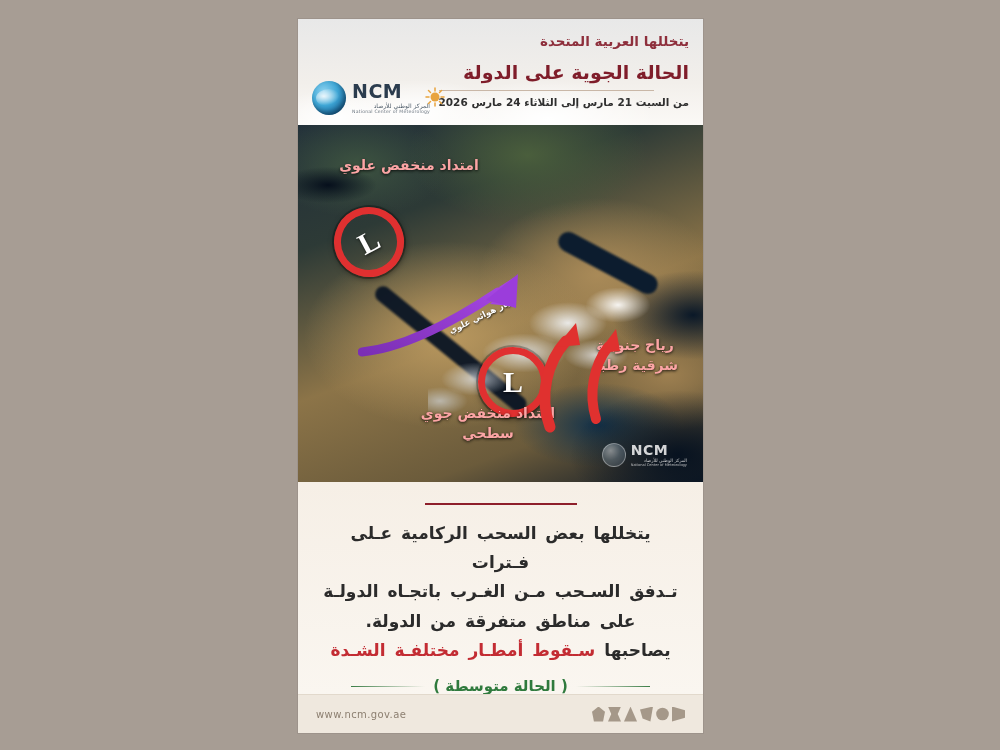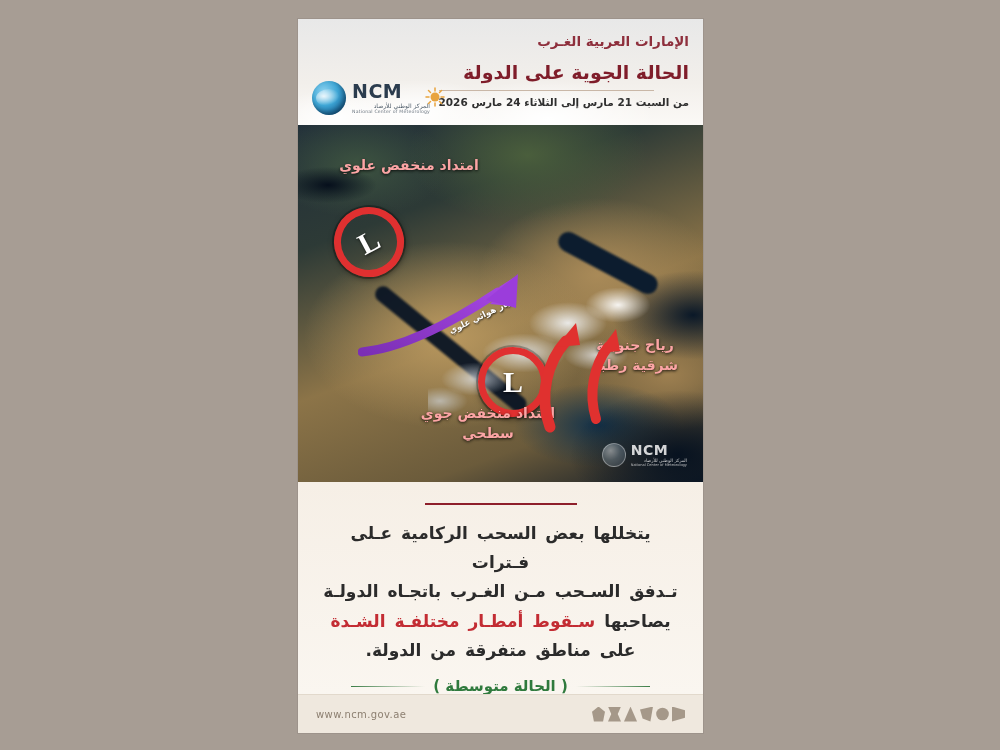--- a/index.html
+++ b/index.html
@@ -365,21 +365,21 @@
 </head>
 <body>
 
 <div id="poster">
 
   <div class="header">
     <div class="header-clouds"></div>
     <div class="header-inner">
 
       <div class="title-block">
-        <div class="title-line1">الإمارات العربية الغـرب</div>
+        <div class="title-line1">يتخللها العربية المتحدة</div>
         <div class="title-line2">الحالة الجوية على الدولة</div>
         <div class="title-divider"></div>
         <div class="title-range">من السبت 21 مارس إلى الثلاثاء 24 مارس 2026</div>
       </div>
 
       <div class="brand">
         <div class="brand-globe"></div>
         <div class="brand-text">
           <div class="brand-ncm">NCM</div>
           <div class="brand-ar">المركز الوطني للأرصاد</div>
@@ -449,25 +449,25 @@
       </div>
     </div>
   </div>
 
   <div class="forecast">
     <div class="forecast-underline"></div>
 
     <div class="forecast-body">
       <div>يتخللها بعض السحب الركامية عـلى فـترات</div>
       <div>تـدفق السـحب مـن الغـرب باتجـاه الدولـة</div>
+      <div>على مناطق متفرقة من الدولة.</div>
       <div>
         <span>يصاحبها</span>
         <span class="hl-red">سـقوط أمطـار مختلفـة الشـدة</span>
       </div>
-      <div>على مناطق متفرقة من الدولة.</div>
     </div>
 
     <div class="status-line">
       <div class="status-rule"></div>
       <div class="status-text">( الحالة متوسطة )</div>
       <div class="status-rule right"></div>
     </div>
   </div>
 
   <div class="footer">

